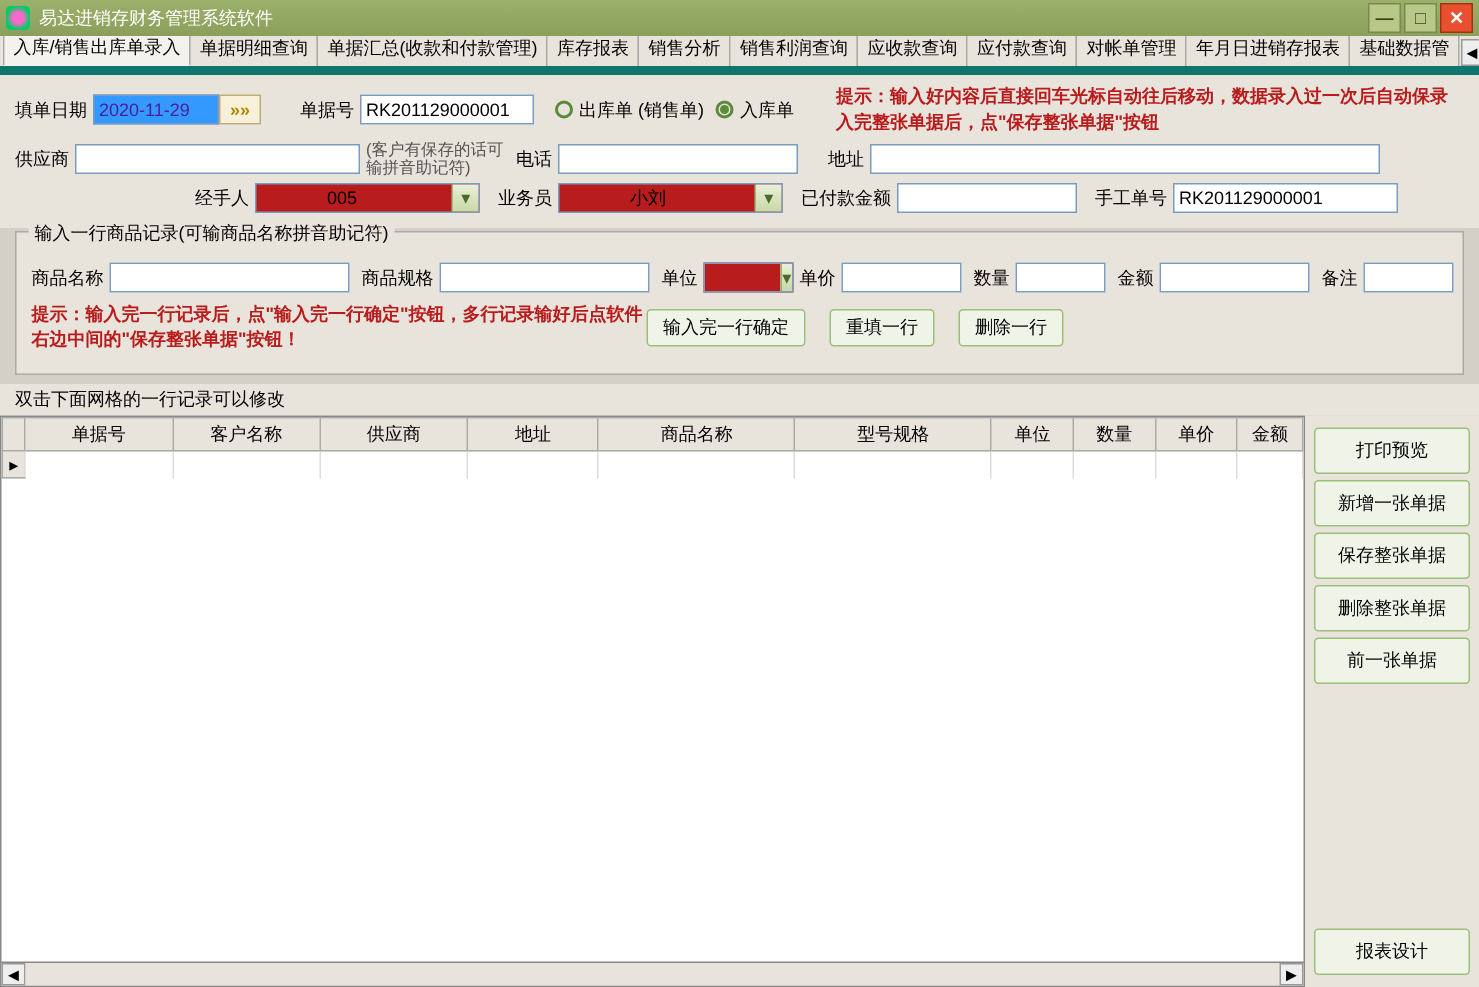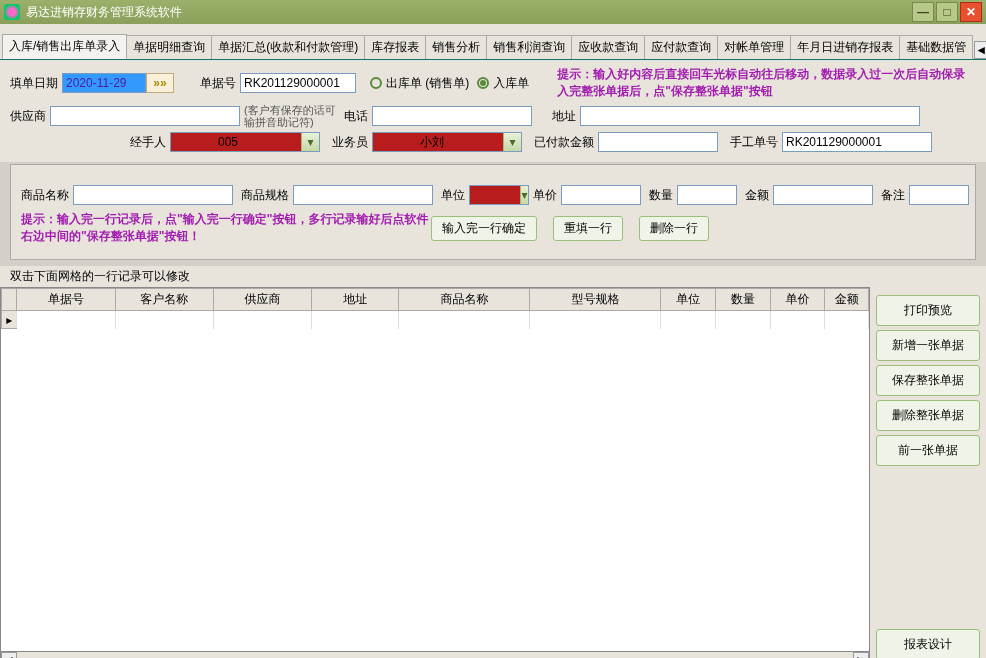--- a/index.html
+++ b/index.html
@@ -5,39 +5,39 @@
 * { box-sizing: border-box; margin: 0; padding: 0; font-family: "SimSun", "宋体", sans-serif; font-size: 12px; }
 body { background: #d4d0c8; width: 986px; height: 658px; overflow: hidden; }
 
 .titlebar { height: 24px; background: linear-gradient(#9bb06a, #8aa05a); display: flex; align-items: center; padding: 0 4px; color: #fff; }
 .titlebar .icon { width: 16px; height: 16px; margin-right: 6px; background: radial-gradient(circle, #ff66cc 30%, #00cc66 70%); border-radius: 3px; }
 .titlebar .title { flex: 1; }
 .winbtns { display: flex; gap: 2px; }
 .winbtn { width: 22px; height: 20px; background: #b8c888; border: 1px solid #7a8a4a; display: flex; align-items: center; justify-content: center; cursor: pointer; font-weight: bold; color: #3a4a1a; }
 .winbtn.close { background: #e85030; color: #fff; border-color: #a83010; }
 
-.tabbar { height: 36px; background: #e8e4dc; border-bottom: 1px solid #0f766e; display: flex; align-items: flex-end; padding: 0 2px; overflow: hidden; white-space: nowrap; }
+.tabbar { height: 26px; background: #e8e4dc; border-bottom: 6px solid #0f766e; display: flex; align-items: flex-end; padding: 0 2px; overflow: hidden; white-space: nowrap; }
 .tab { padding: 3px 6px; background: #e8e4dc; border: 1px solid #aaa; border-bottom: none; margin-right: -1px; cursor: pointer; position: relative; }
 .tab.active { background: #f4f2ee; border-bottom: 1px solid #f4f2ee; z-index: 2; }
 .scrollbtn { width: 14px; height: 18px; border: 1px solid #999; background: #eee; display: flex; align-items: center; justify-content: center; cursor: pointer; margin-left: 2px; }
 
 .formarea { background: #e8e4dc; padding: 6px 10px; }
 .row { display: flex; align-items: center; margin-bottom: 4px; flex-wrap: nowrap; }
 .lbl { margin-right: 4px; white-space: nowrap; }
 .input { border: 1px solid #7a9cbf; height: 20px; padding: 1px 3px; background: #fff; }
 .input.sel { background: #3399ff; color: #4c1d95; }
 .btn { border: 1px solid #9abf7a; background: #f0f4e8; padding: 3px 10px; cursor: pointer; border-radius: 3px; }
 .nextbtn { border: 1px solid #bfaa7a; background: #f8f0d8; height: 20px; width: 28px; display: flex; align-items: center; justify-content: center; cursor: pointer; color: #aa8800; font-weight: bold; }
 .radio { display: inline-flex; align-items: center; margin-right: 8px; cursor: pointer; }
 .radio-circle { width: 12px; height: 12px; border: 2px solid #5a8a3a; border-radius: 50%; margin-right: 4px; display: flex; align-items: center; justify-content: center; }
 .radio.checked .radio-circle::after { content: ""; width: 6px; height: 6px; background: #5a8a3a; border-radius: 50%; }
 .dropdown { border: 1px solid #7a9cbf; height: 20px; background: #b91c1c; display: flex; align-items: center; position: relative; padding-left: 44px; }
 .dropdown .dd-text { flex: 1; padding: 0 3px; }
 .dropdown .dd-arrow { width: 18px; height: 18px; background: linear-gradient(#e8f0d8, #c8d8a8); border-left: 1px solid #9abf7a; display: flex; align-items: center; justify-content: center; cursor: pointer; color: #4a6a2a; }
-.hint { color: #a21caf; font-weight: bold; }
+.hint { color: #b91c1c; font-weight: bold; }
 .sublbl { color: #555; font-size: 11px; line-height: 1.1; }
 
 .fieldset { border: 1px solid #aaa; margin: 2px 10px 6px; padding: 20px 10px 10px; position: relative; background: #e8e4dc; }
 .fieldset .legend { position: absolute; top: -8px; left: 8px; background: #e8e4dc; padding: 0 4px; }
 
 .gridlabel { padding: 2px 10px; background: #e8e4dc; }
 .gridwrap { display: flex; }
 .grid { flex: 1; background: #fff; border: 1px solid #888; height: 365px; overflow: auto; position: relative; }
 .grid table { border-collapse: collapse; width: 100%; }
 .grid th { background: #e8e4dc; border: 1px solid #aaa; padding: 2px 4px; font-weight: normal; height: 18px; }
@@ -125,20 +125,21 @@
       <span class="dd-arrow">▾</span>
     </div>
     <span class="lbl" style="margin-left:12px">已付款金额</span>
     <input class="input" style="width: 120px;">
     <span class="lbl" style="margin-left:12px">手工单号</span>
     <input class="input" style="width: 150px;" value="RK201129000001">
   </div>
 </div>
 
 <div class="fieldset">
+  <div class="legend">输入一行商品记录(可输商品名称拼音助记符)</div>
   <div class="row">
     <span class="lbl">商品名称</span>
     <input class="input" style="width: 160px;">
     <span class="lbl" style="margin-left:8px">商品规格</span>
     <input class="input" style="width: 140px;">
     <span class="lbl" style="margin-left:8px">单位</span>
     <div class="dropdown" style="width:60px">
       <span class="dd-text"></span>
       <span class="dd-arrow">▾</span>
     </div>

